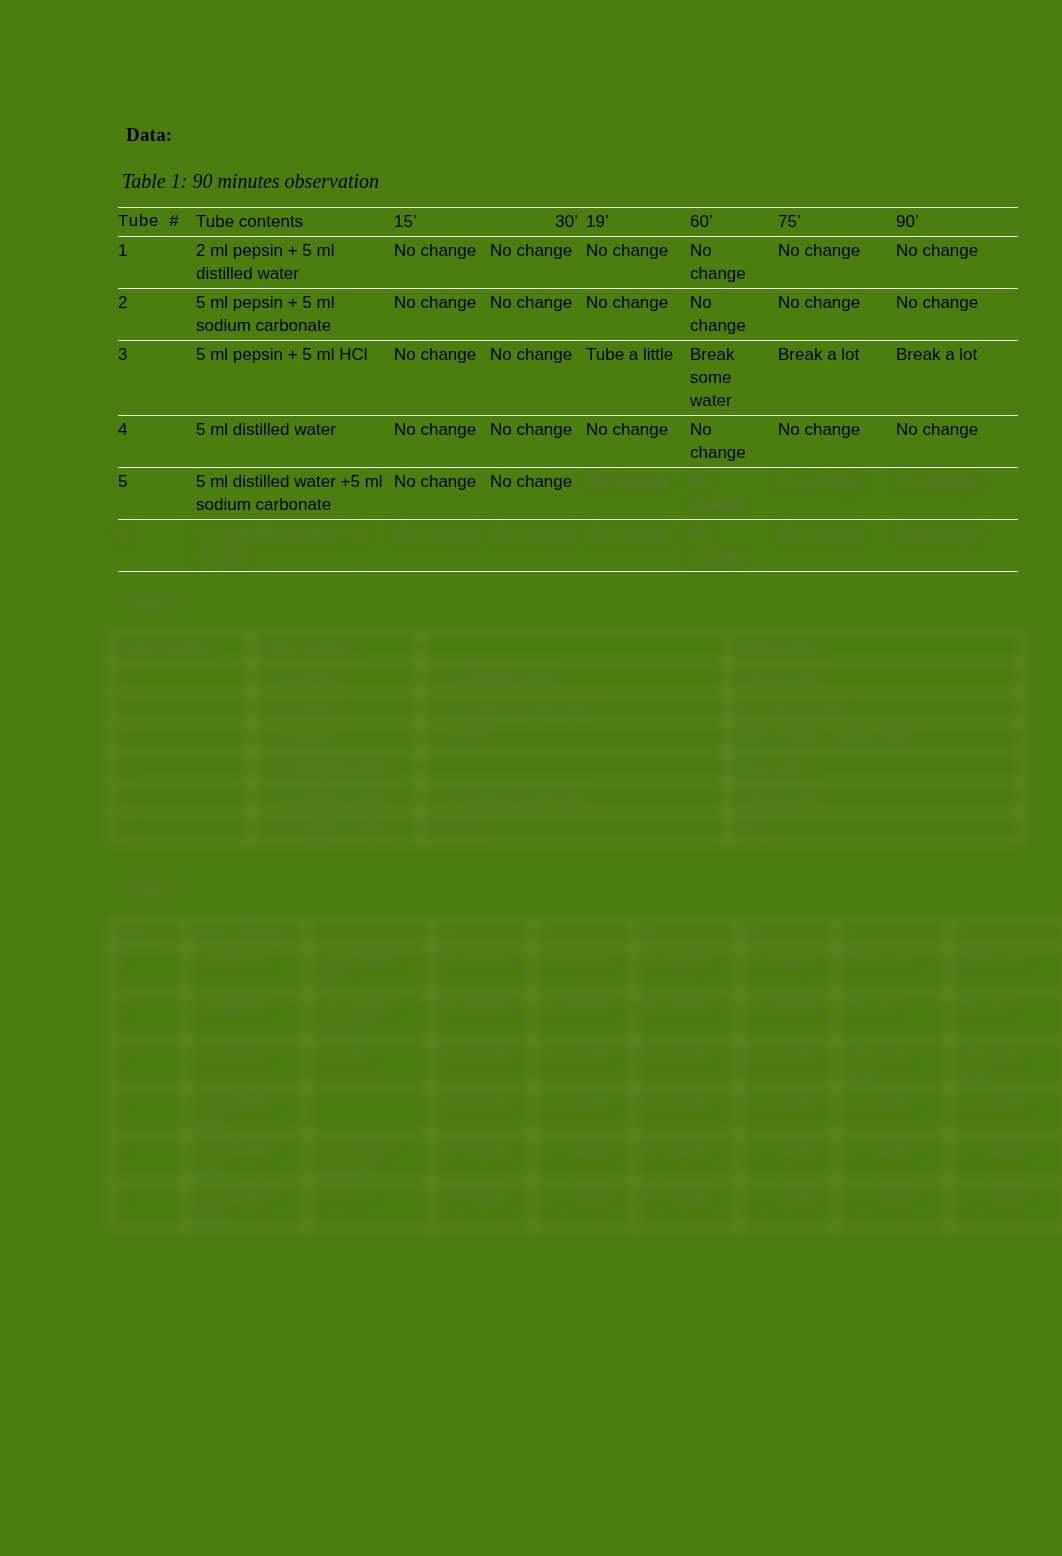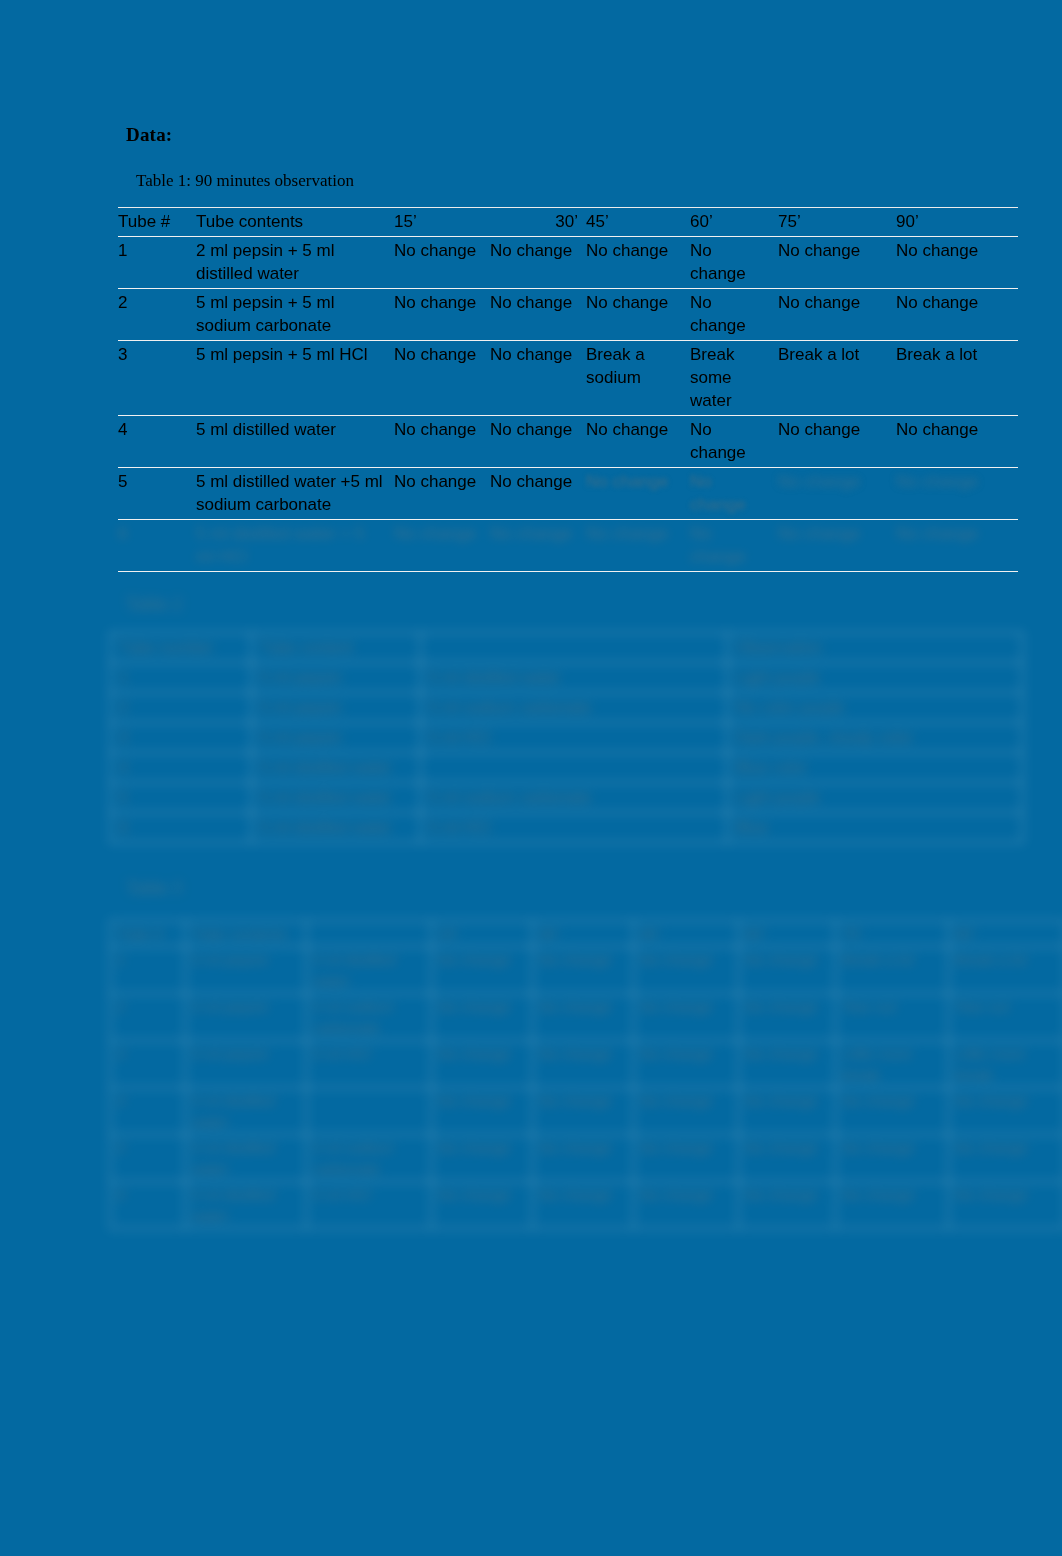--- a/index.html
+++ b/index.html
@@ -14,41 +14,42 @@
     overflow: hidden;
     font-family: "Liberation Sans", sans-serif;
     color: #000000;
   }
 
   .page {
     position: absolute;
     left: 0; top: 0;
     width: 1062px;
     height: 1556px;
-    background: #0369a1;
+    background: #4d7c0f;
   }
 
   
   .heading-data {
     position: absolute;
     left: 126px;
     top: 123px;
     font-family: "Liberation Serif", serif;
     font-weight: bold;
     font-size: 19px;
     line-height: 24px;
     letter-spacing: 0.2px;
   }
   .caption-t1 {
     position: absolute;
-    left: 136px;
+    left: 122px;
     top: 169px;
     font-family: "Liberation Serif", serif;
-    font-size: 17px;
+    font-size: 20px;
     line-height: 24px;
+    font-style: italic;
   }
   .caption-blur {
     position: absolute;
     left: 126px;
     font-family: "Liberation Serif", serif;
     font-size: 19px;
     line-height: 24px;
     color: #7a7a7a;
   }
   .caption-t2 { top: 592px; filter: blur(5.5px); opacity: .52; }
@@ -72,21 +73,21 @@
     border-bottom: 1px solid #f1f1f1;
   }
   .tbl tr:first-child td { border-top: 1px solid #ececec; }
 
   
   #table1 {
     left: 118px;
     top: 207px;
     width: 836px;
   }
-  #table1 .c0 { width: 70px; }
+  #table1 .c0 { width: 70px; font-family: Liberation Mono, monospace; }
   #table1 .c1 { width: 190px; }
   #table1 .c2 { width: 88px; }
   #table1 .c3 { width: 88px; text-align: right; }
   #table1 .c4 { width: 96px; }
   #table1 .c5 { width: 80px; }
   #table1 .c6 { width: 110px; }
   #table1 .c7 { width: 114px; margin-left: 42px; }
 
   
   .blur-row-a { filter: blur(0.35px); }
@@ -149,21 +150,21 @@
 
   <div class="caption-t1">Table 1: 90 minutes observation</div>
 
   <table class="tbl" id="table1">
     <tbody>
       <tr>
         <td class="c0">Tube #</td>
         <td class="c1">Tube contents</td>
         <td class="c2">15’</td>
         <td class="c3">30’</td>
-        <td class="c4">45’</td>
+        <td class="c4">19’</td>
         <td class="c5">60’</td>
         <td class="c6">75’</td>
         <td class="c7">90’</td>
       </tr>
 
       <tr>
         <td>1</td>
         <td>2 ml pepsin + 5 ml distilled water</td>
         <td>No change</td>
         <td>No change</td>
@@ -182,21 +183,21 @@
         <td>No change</td>
         <td>No change</td>
         <td>No change</td>
       </tr>
 
       <tr>
         <td>3</td>
         <td>5 ml pepsin + 5 ml HCl</td>
         <td>No change</td>
         <td>No change</td>
-        <td>Break a sodium</td>
+        <td>Tube a little</td>
         <td>Break some water</td>
         <td>Break a lot</td>
         <td>Break a lot</td>
       </tr>
 
       <tr>
         <td>4</td>
         <td>5 ml distilled water</td>
         <td>No change</td>
         <td>No change</td>

